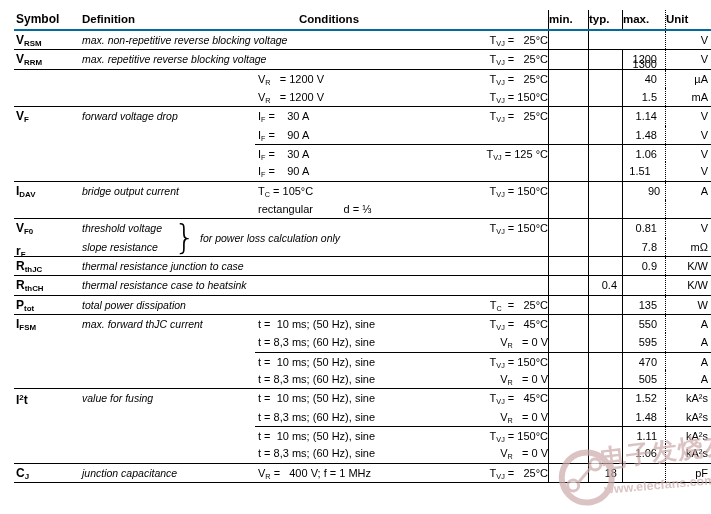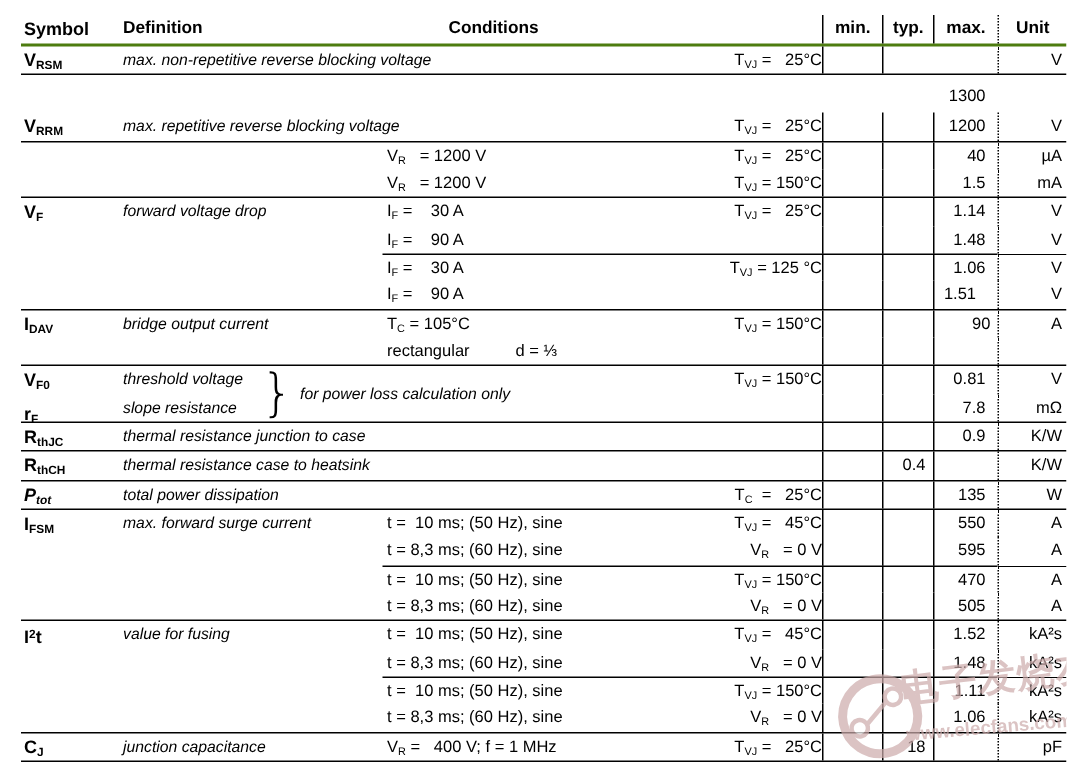--- a/index.html
+++ b/index.html
@@ -22,27 +22,27 @@
     text-align:center;font-weight:bold;font-size:11.5px;line-height:19px;
   }
   .unitTop{
     position:absolute;left:651px;top:0;width:46px;height:20px;box-sizing:border-box;
     border-bottom:1px solid #000;
   }
 
   
   .rowB{
     display:grid;grid-template-columns:68px 173px 293px 40px 34px 43px 46px;
-    height:19px;border-bottom:2px solid #4d7c0f;
+    height:19px;border-bottom:2px solid #0369a1;
     font-weight:bold;font-size:11.5px;line-height:19px;
   }
   .hb{box-sizing:border-box;}
   .hb.sym{padding-left:2px;}
   .hb.cond{padding-left:44px;}
-  .hb.c{text-align:center;}
+  .hb.c{}
   .hb.bl{border-left:1px solid #000;}
   .hb.bd{border-left:1px dotted #000;}
 
   
   .group{
     display:grid;grid-template-columns:68px 173px 185px 108px 40px 34px 43px 46px;
     border-bottom:1px solid #000;position:relative;font-size:11px;
   }
   .cell{box-sizing:border-box;line-height:18.3px;overflow:visible;}
   .sym{font-weight:bold;font-size:12px;padding-left:2px;white-space:pre;}
@@ -105,21 +105,21 @@
       <div class="group" style="grid-template-rows: repeat(1, 18.33px);">
         <div class="cell sym" style="grid-area: 1 / 1 / span 1;">V<sub>RSM</sub></div>
         <div class="cell def" style="grid-area: 1 / 2 / span 1;">max. non-repetitive reverse blocking voltage</div>
         <div class="cell c1" style="grid-area: 1 / 3;"></div>
         <div class="cell c2" style="grid-area: 1 / 4;">T<sub>VJ</sub> =   25°C</div>
         <div class="cell vmin" style="grid-area: 1 / 5;"></div>
         <div class="cell vtyp" style="grid-area: 1 / 6;"></div>
         <div class="cell vmax" style="grid-area: 1 / 7; margin-top: 24px;">1300</div>
         <div class="cell vunit" style="grid-area: 1 / 8;">V</div>
       </div>
-      <div class="group" style="grid-template-rows: repeat(1, 18.33px); margin-top: 25px;">
+      <div class="group" style="grid-template-rows: repeat(1, 18.33px);">
         <div class="cell sym" style="grid-area: 1 / 1 / span 1;">V<sub>RRM</sub></div>
         <div class="cell def" style="grid-area: 1 / 2 / span 1;">max. repetitive reverse blocking voltage</div>
         <div class="cell c1" style="grid-area: 1 / 3;"></div>
         <div class="cell c2" style="grid-area: 1 / 4;">T<sub>VJ</sub> =   25°C</div>
         <div class="cell vmin" style="grid-area: 1 / 5;"></div>
         <div class="cell vtyp" style="grid-area: 1 / 6;"></div>
         <div class="cell vmax" style="grid-area: 1 / 7;">1200</div>
         <div class="cell vunit" style="grid-area: 1 / 8;">V</div>
       </div>
       <div class="group" style="grid-template-rows: repeat(2, 18.33px);">
@@ -212,32 +212,32 @@
         <div class="cell sym" style="grid-area: 1 / 1 / span 1;">R<sub>thCH</sub></div>
         <div class="cell def" style="grid-area: 1 / 2 / span 1;">thermal resistance case to heatsink</div>
         <div class="cell c1" style="grid-area: 1 / 3;"></div>
         <div class="cell c2" style="grid-area: 1 / 4;"></div>
         <div class="cell vmin" style="grid-area: 1 / 5;"></div>
         <div class="cell vtyp" style="grid-area: 1 / 6;">0.4</div>
         <div class="cell vmax" style="grid-area: 1 / 7;"></div>
         <div class="cell vunit" style="grid-area: 1 / 8;">K/W</div>
       </div>
       <div class="group" style="grid-template-rows: repeat(1, 18.33px);">
-        <div class="cell sym" style="grid-area: 1 / 1 / span 1; font-style: italic;">P<sub>tot</sub></div>
+        <div class="cell sym" style="grid-area: 1 / 1 / span 1;">P<sub>tot</sub></div>
         <div class="cell def" style="grid-area: 1 / 2 / span 1;">total power dissipation</div>
         <div class="cell c1" style="grid-area: 1 / 3;"></div>
         <div class="cell c2" style="grid-area: 1 / 4;">T<sub>C</sub>  =   25°C</div>
         <div class="cell vmin" style="grid-area: 1 / 5;"></div>
         <div class="cell vtyp" style="grid-area: 1 / 6;"></div>
         <div class="cell vmax" style="grid-area: 1 / 7;">135</div>
         <div class="cell vunit" style="grid-area: 1 / 8;">W</div>
       </div>
       <div class="group" style="grid-template-rows: repeat(4, 18.33px);">
         <div class="cell sym" style="grid-area: 1 / 1 / span 4;">I<sub>FSM</sub></div>
-        <div class="cell def" style="grid-area: 1 / 2 / span 4;">max. forward surge current</div>
+        <div class="cell def" style="grid-area: 1 / 2 / span 4;">max. forward thJC current</div>
         <div class="cell c1" style="grid-area: 1 / 3;">t =  10 ms; (50 Hz), sine</div>
         <div class="cell c2" style="grid-area: 1 / 4;">T<sub>VJ</sub> =   45°C</div>
         <div class="cell vmin" style="grid-area: 1 / 5;"></div>
         <div class="cell vtyp" style="grid-area: 1 / 6;"></div>
         <div class="cell vmax" style="grid-area: 1 / 7;">550</div>
         <div class="cell vunit" style="grid-area: 1 / 8;">A</div>
         <div class="cell c1" style="grid-area: 2 / 3;">t = 8,3 ms; (60 Hz), sine</div>
         <div class="cell c2" style="grid-area: 2 / 4;">V<sub>R</sub>   = 0 V</div>
         <div class="cell vmin" style="grid-area: 2 / 5;"></div>
         <div class="cell vtyp" style="grid-area: 2 / 6;"></div>

